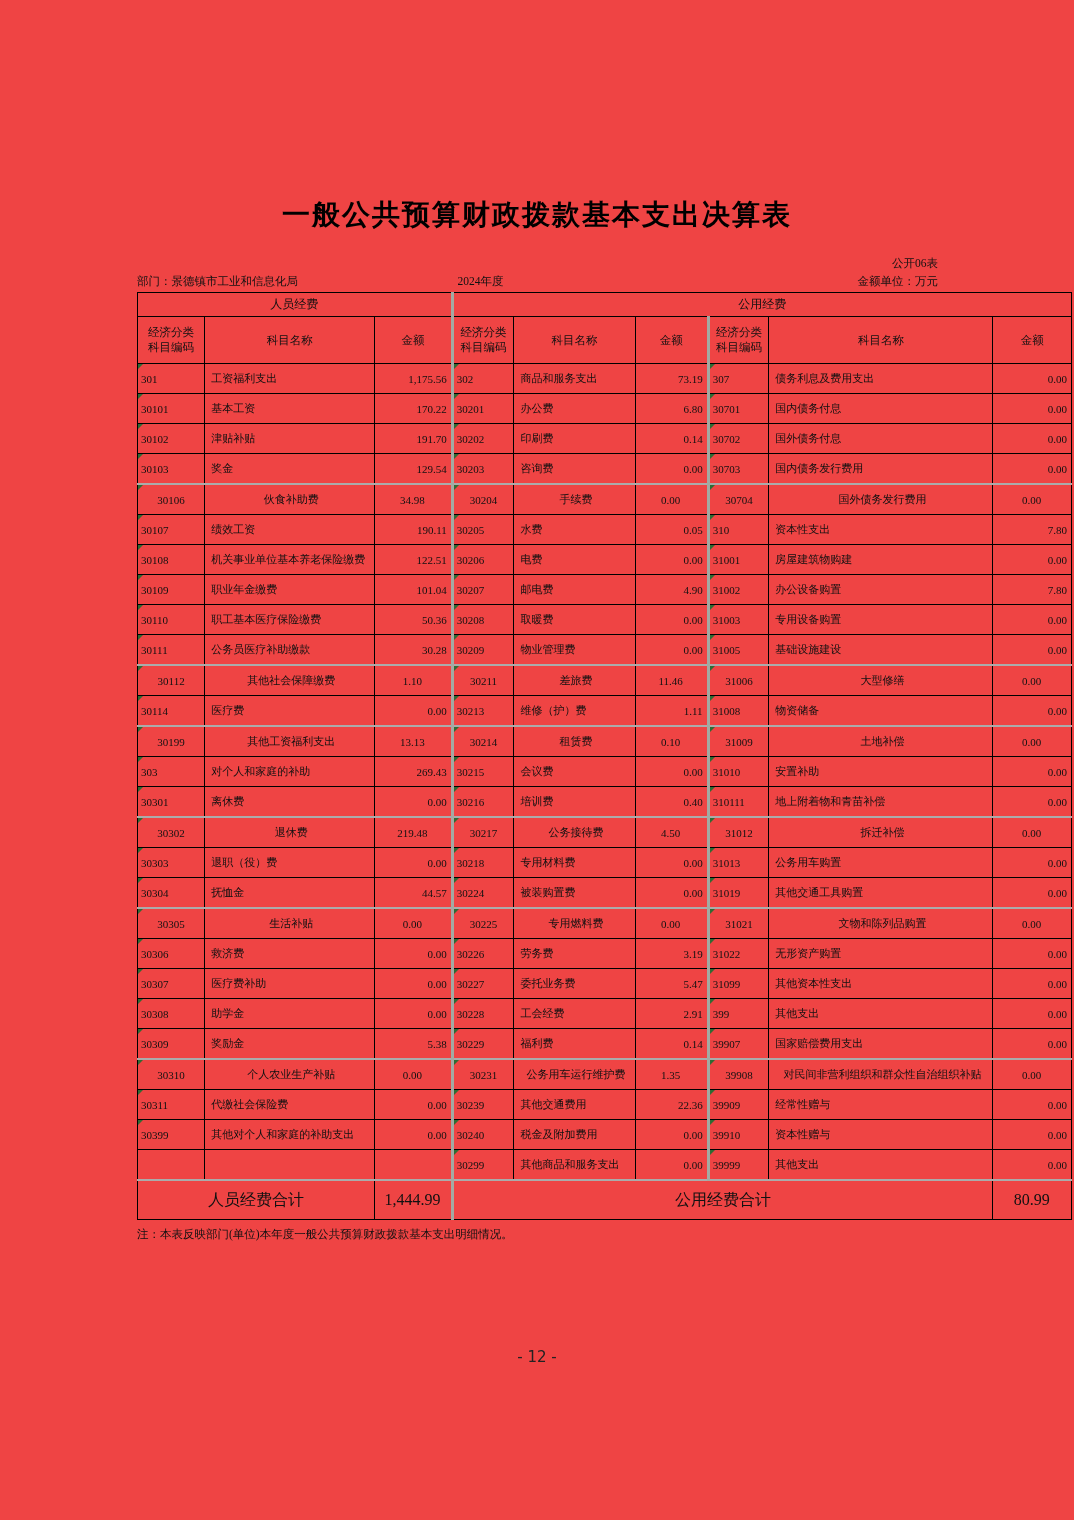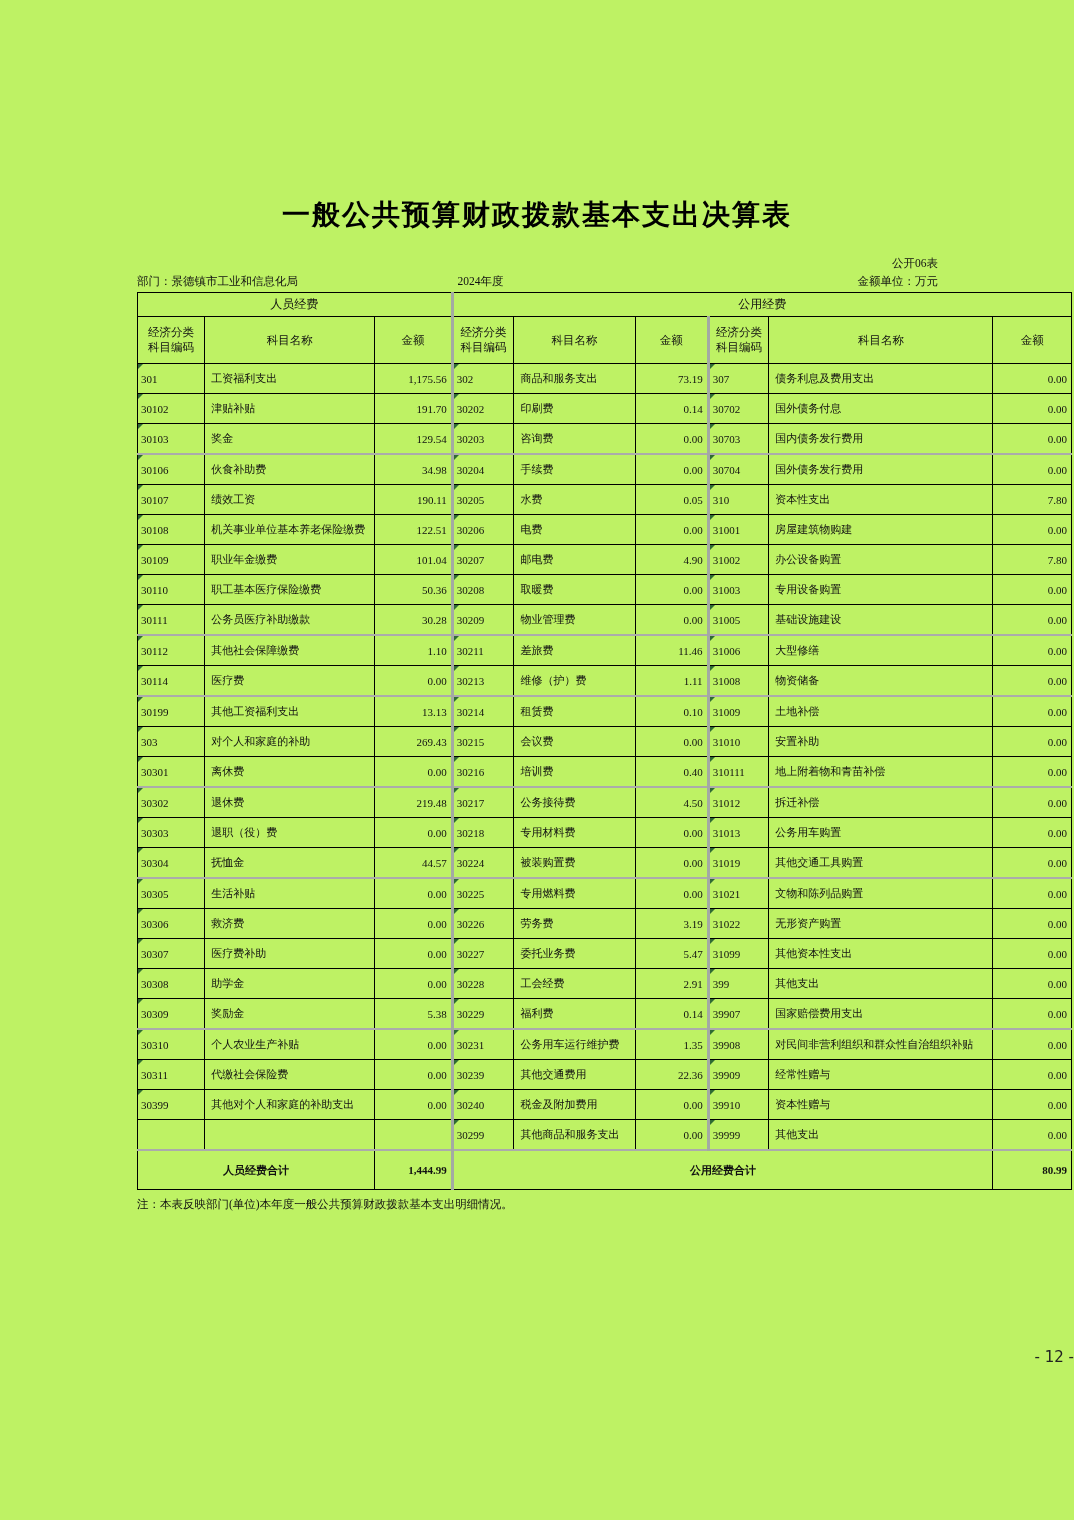--- a/index.html
+++ b/index.html
@@ -1,19 +1,19 @@
 <!DOCTYPE html>
 <html><head>
 <meta charset="utf-8">
 <style>
   html,body { margin:0; padding:0; background:#ffffff; }
   .page {
     position:relative;
     width:1074px; height:1520px;
-    background:#bef264;
+    background:#ef4444;
     color:#111;
     font-family:"Liberation Serif","DejaVu Serif",serif;
     overflow:hidden;
   }
   .doc-title {
     margin:0;
     padding-top:196px;
     text-align:center;
     font-family:"Liberation Sans","DejaVu Sans",sans-serif;
     font-size:28px;
@@ -53,35 +53,35 @@
     vertical-align:middle;
   }
   .group-row th { height:21px; font-size:12px; text-align:center; }
   .colhead-row th { height:44px; text-align:center; white-space:pre-line; font-size:11.5px; }
   tbody td { height:27px; }
   td.code { text-align:left; position:relative; }
   td.name { text-align:left; padding-left:6px; }
   td.amt  { text-align:right; padding-right:4px; }
   .bold { font-weight:bold; }
   .sec { border-left:3px solid #a3aaa3 !important; }
-  tr.gray-top > td, tr.gray-top > th { border-top:2.5px solid #ababab; }
+  tr.gray-top > td, tr.gray-top > th { border-top:2.5px solid #ababab;text-align:center; }
   td.tri::before {
     content:"";
     position:absolute; top:0; left:0;
     width:0; height:0;
     border-top:5px solid #2f6b33;
     border-right:5px solid transparent;
   }
-  tr.totals-row td { height:36px; font-size:11px;font-weight:bold; }
+  tr.totals-row td { height:36px; font-size:16px; }
   .total-label { text-align:center; }
   .note { font-size:11.5px; margin-top:7px; }
   .page-number {
     position:absolute;
     top:1348px; left:0; width:100%;
-    text-align:right;
+    text-align:center;
     font-family:"DejaVu Sans","Liberation Sans",sans-serif;
     font-size:15px;
     color:#222;
   }
 </style>
 </head>
 <body>
 
 <div class="page">
 
@@ -135,20 +135,31 @@
             <td class="name bold">工资福利支出</td>
             <td class="amt">1,175.56</td>
             <td class="code sec bold tri">302</td>
             <td class="name bold">商品和服务支出</td>
             <td class="amt">73.19</td>
             <td class="code sec bold tri">307</td>
             <td class="name bold">债务利息及费用支出</td>
             <td class="amt">0.00</td>
           </tr>
           <tr>
+            <td class="code tri">30101</td>
+            <td class="name">基本工资</td>
+            <td class="amt">170.22</td>
+            <td class="code sec tri">30201</td>
+            <td class="name">办公费</td>
+            <td class="amt">6.80</td>
+            <td class="code sec tri">30701</td>
+            <td class="name">国内债务付息</td>
+            <td class="amt">0.00</td>
+          </tr>
+          <tr>
             <td class="code tri">30102</td>
             <td class="name">津贴补贴</td>
             <td class="amt">191.70</td>
             <td class="code sec tri">30202</td>
             <td class="name">印刷费</td>
             <td class="amt">0.14</td>
             <td class="code sec tri">30702</td>
             <td class="name">国外债务付息</td>
             <td class="amt">0.00</td>
           </tr>

